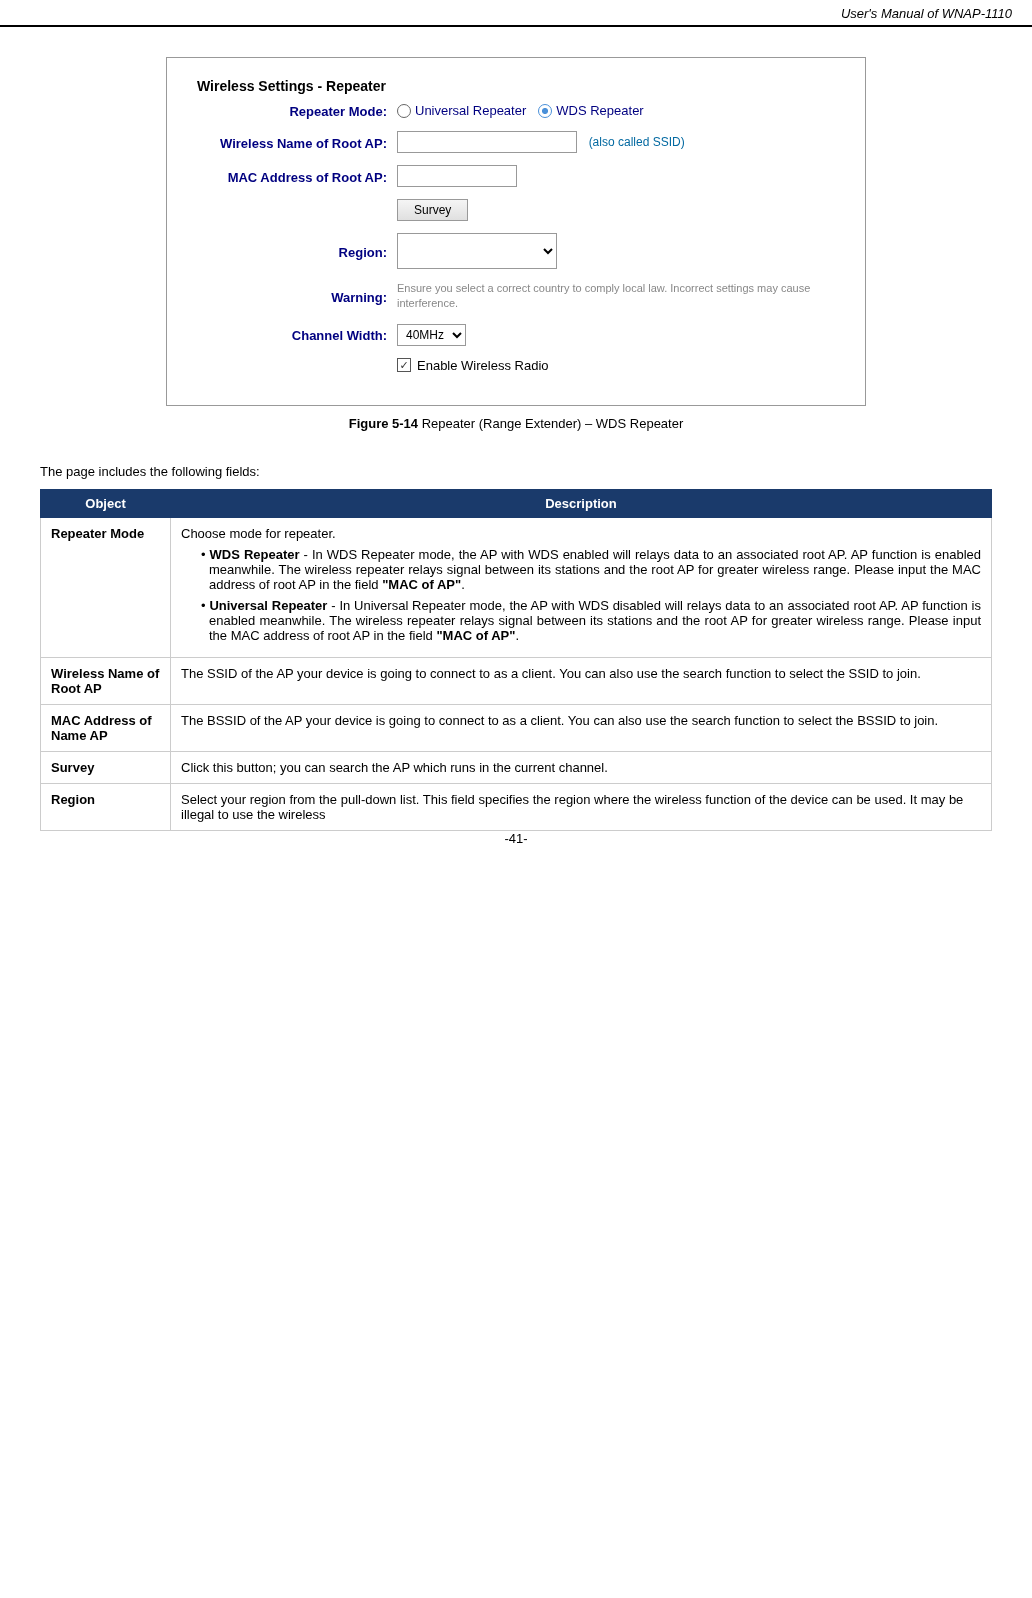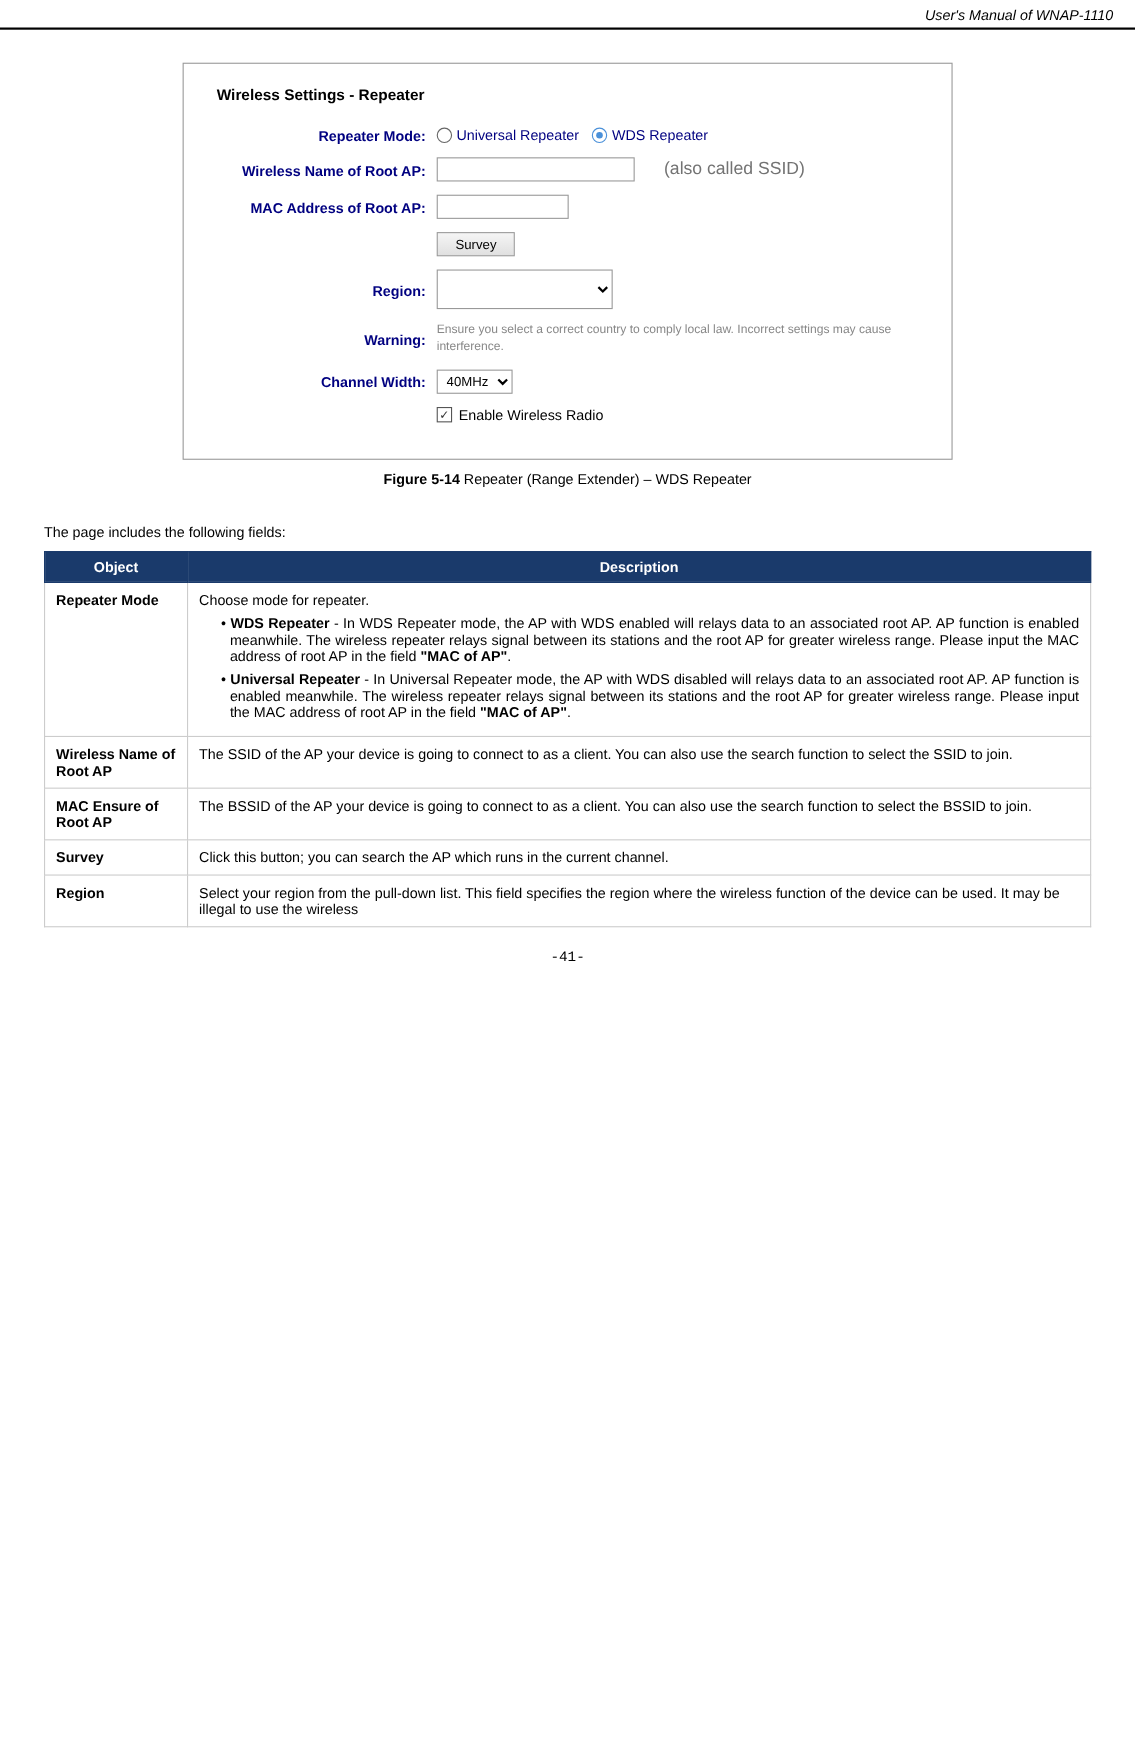--- a/index.html
+++ b/index.html
@@ -26,21 +26,21 @@
       border: 1px solid #999;
       padding: 20px 30px 20px 30px;
       margin: 10px auto;
       width: 700px;
       background: #fff;
     }
     .figure-box h3 {
       font-size: 14px;
       font-weight: bold;
       color: #000;
-      margin-bottom: 20px;
+      margin-bottom: 8px;
     }
     .form-row {
       display: flex;
       align-items: center;
       margin-bottom: 12px;
     }
     .form-label {
       width: 200px;
       text-align: right;
       padding-right: 10px;
@@ -88,23 +88,23 @@
     }
     .text-input {
       border: 1px solid #999;
       padding: 2px 4px;
       font-size: 12px;
       height: 22px;
     }
     .ssid-input { width: 180px; }
     .mac-input { width: 120px; }
     .ssid-note {
-      font-size: 16px;
-      color: #737373;
-      margin-left: 23px;
+      font-size: 12px;
+      color: #0369a1;
+      margin-left: 8px;
     }
     .survey-btn {
       border: 1px solid #999;
       background: linear-gradient(to bottom, #f5f5f5, #e0e0e0);
       padding: 2px 16px;
       font-size: 12px;
       cursor: pointer;
       height: 22px;
     }
     .region-select {
@@ -200,23 +200,21 @@
       padding-left: 8px;
       text-align: justify;
     }
     .bullet-item::before {
       content: "• ";
     }
     .bold-text { font-weight: bold; }
     .page-footer {
       text-align: center;
       font-size: 13px;
-      margin-top: 20px;
       padding-bottom: 10px;
-      font-family: Liberation Mono, monospace;
     }
   </style>
 </head>
 <body>
 
 <div class="page-header">
   <span>User's Manual  of  WNAP-1110</span>
 </div>
 
 <div class="page-content">
@@ -330,21 +328,21 @@
           </ul>
         </td>
       </tr>
 
       <tr>
         <td class="col-object">Wireless  Name  of  Root AP</td>
         <td> The SSID of the AP your device is going to connect to as a client. You can also use the search function to select the SSID to join.</td>
       </tr>
 
       <tr>
-        <td class="col-object">MAC  Ensure  of  Root AP</td>
+        <td class="col-object">MAC  Address  of  Name AP</td>
         <td>The BSSID of the AP your device is going to connect to as a client. You can also use the search function to select the BSSID to join.</td>
       </tr>
 
       <tr>
         <td class="col-object">Survey</td>
         <td>Click this button; you can search the AP which runs in the current channel.</td>
       </tr>
 
       <tr>
         <td class="col-object">Region</td>

